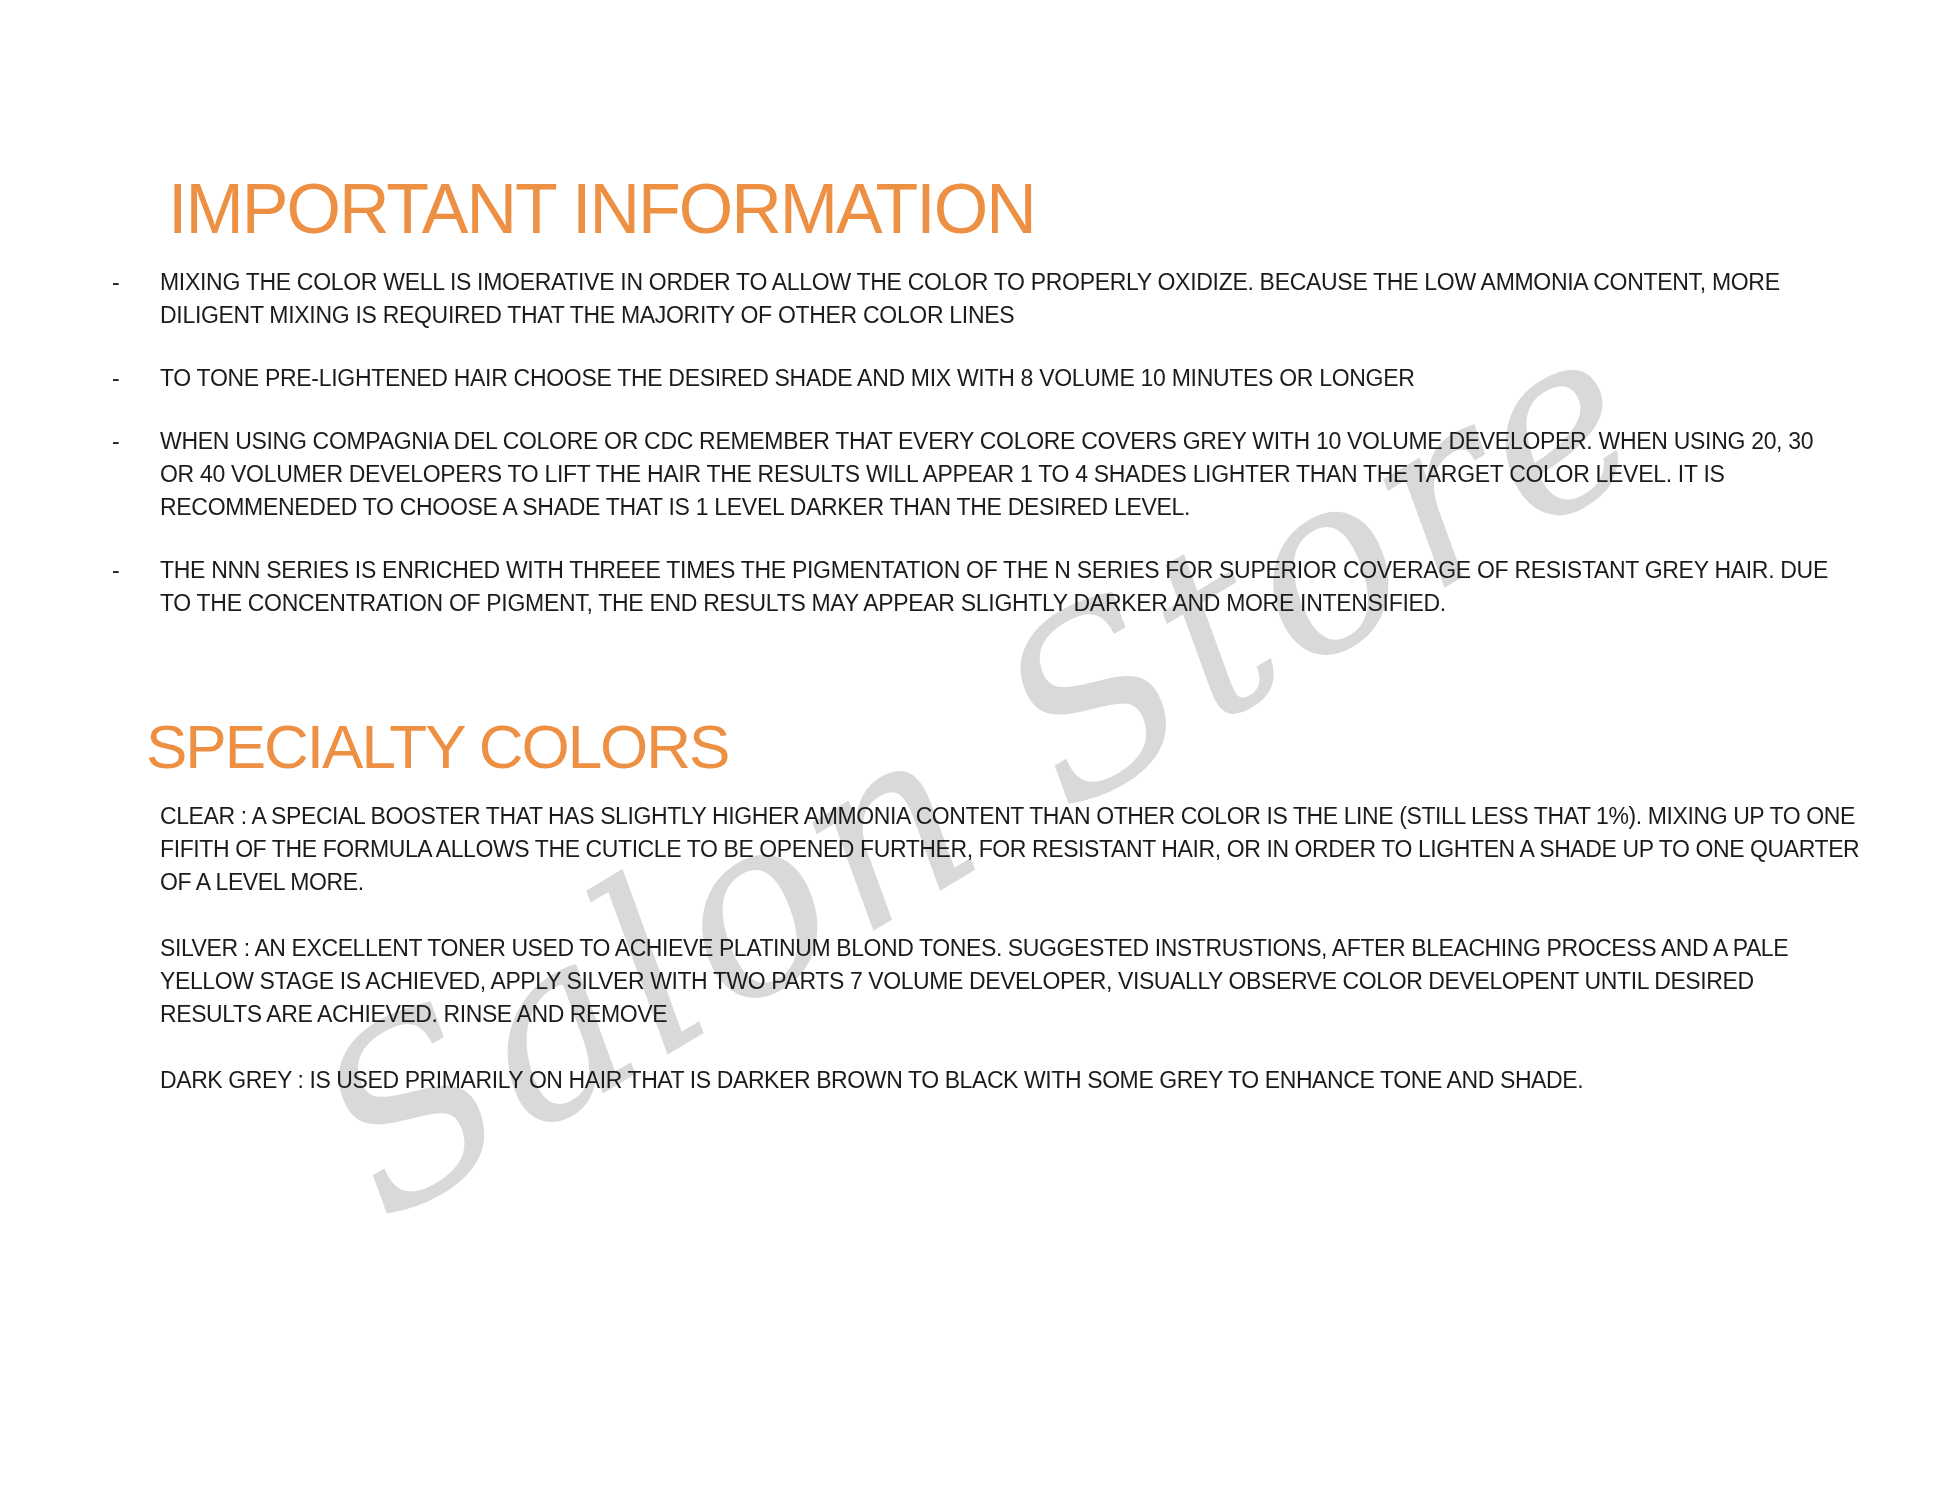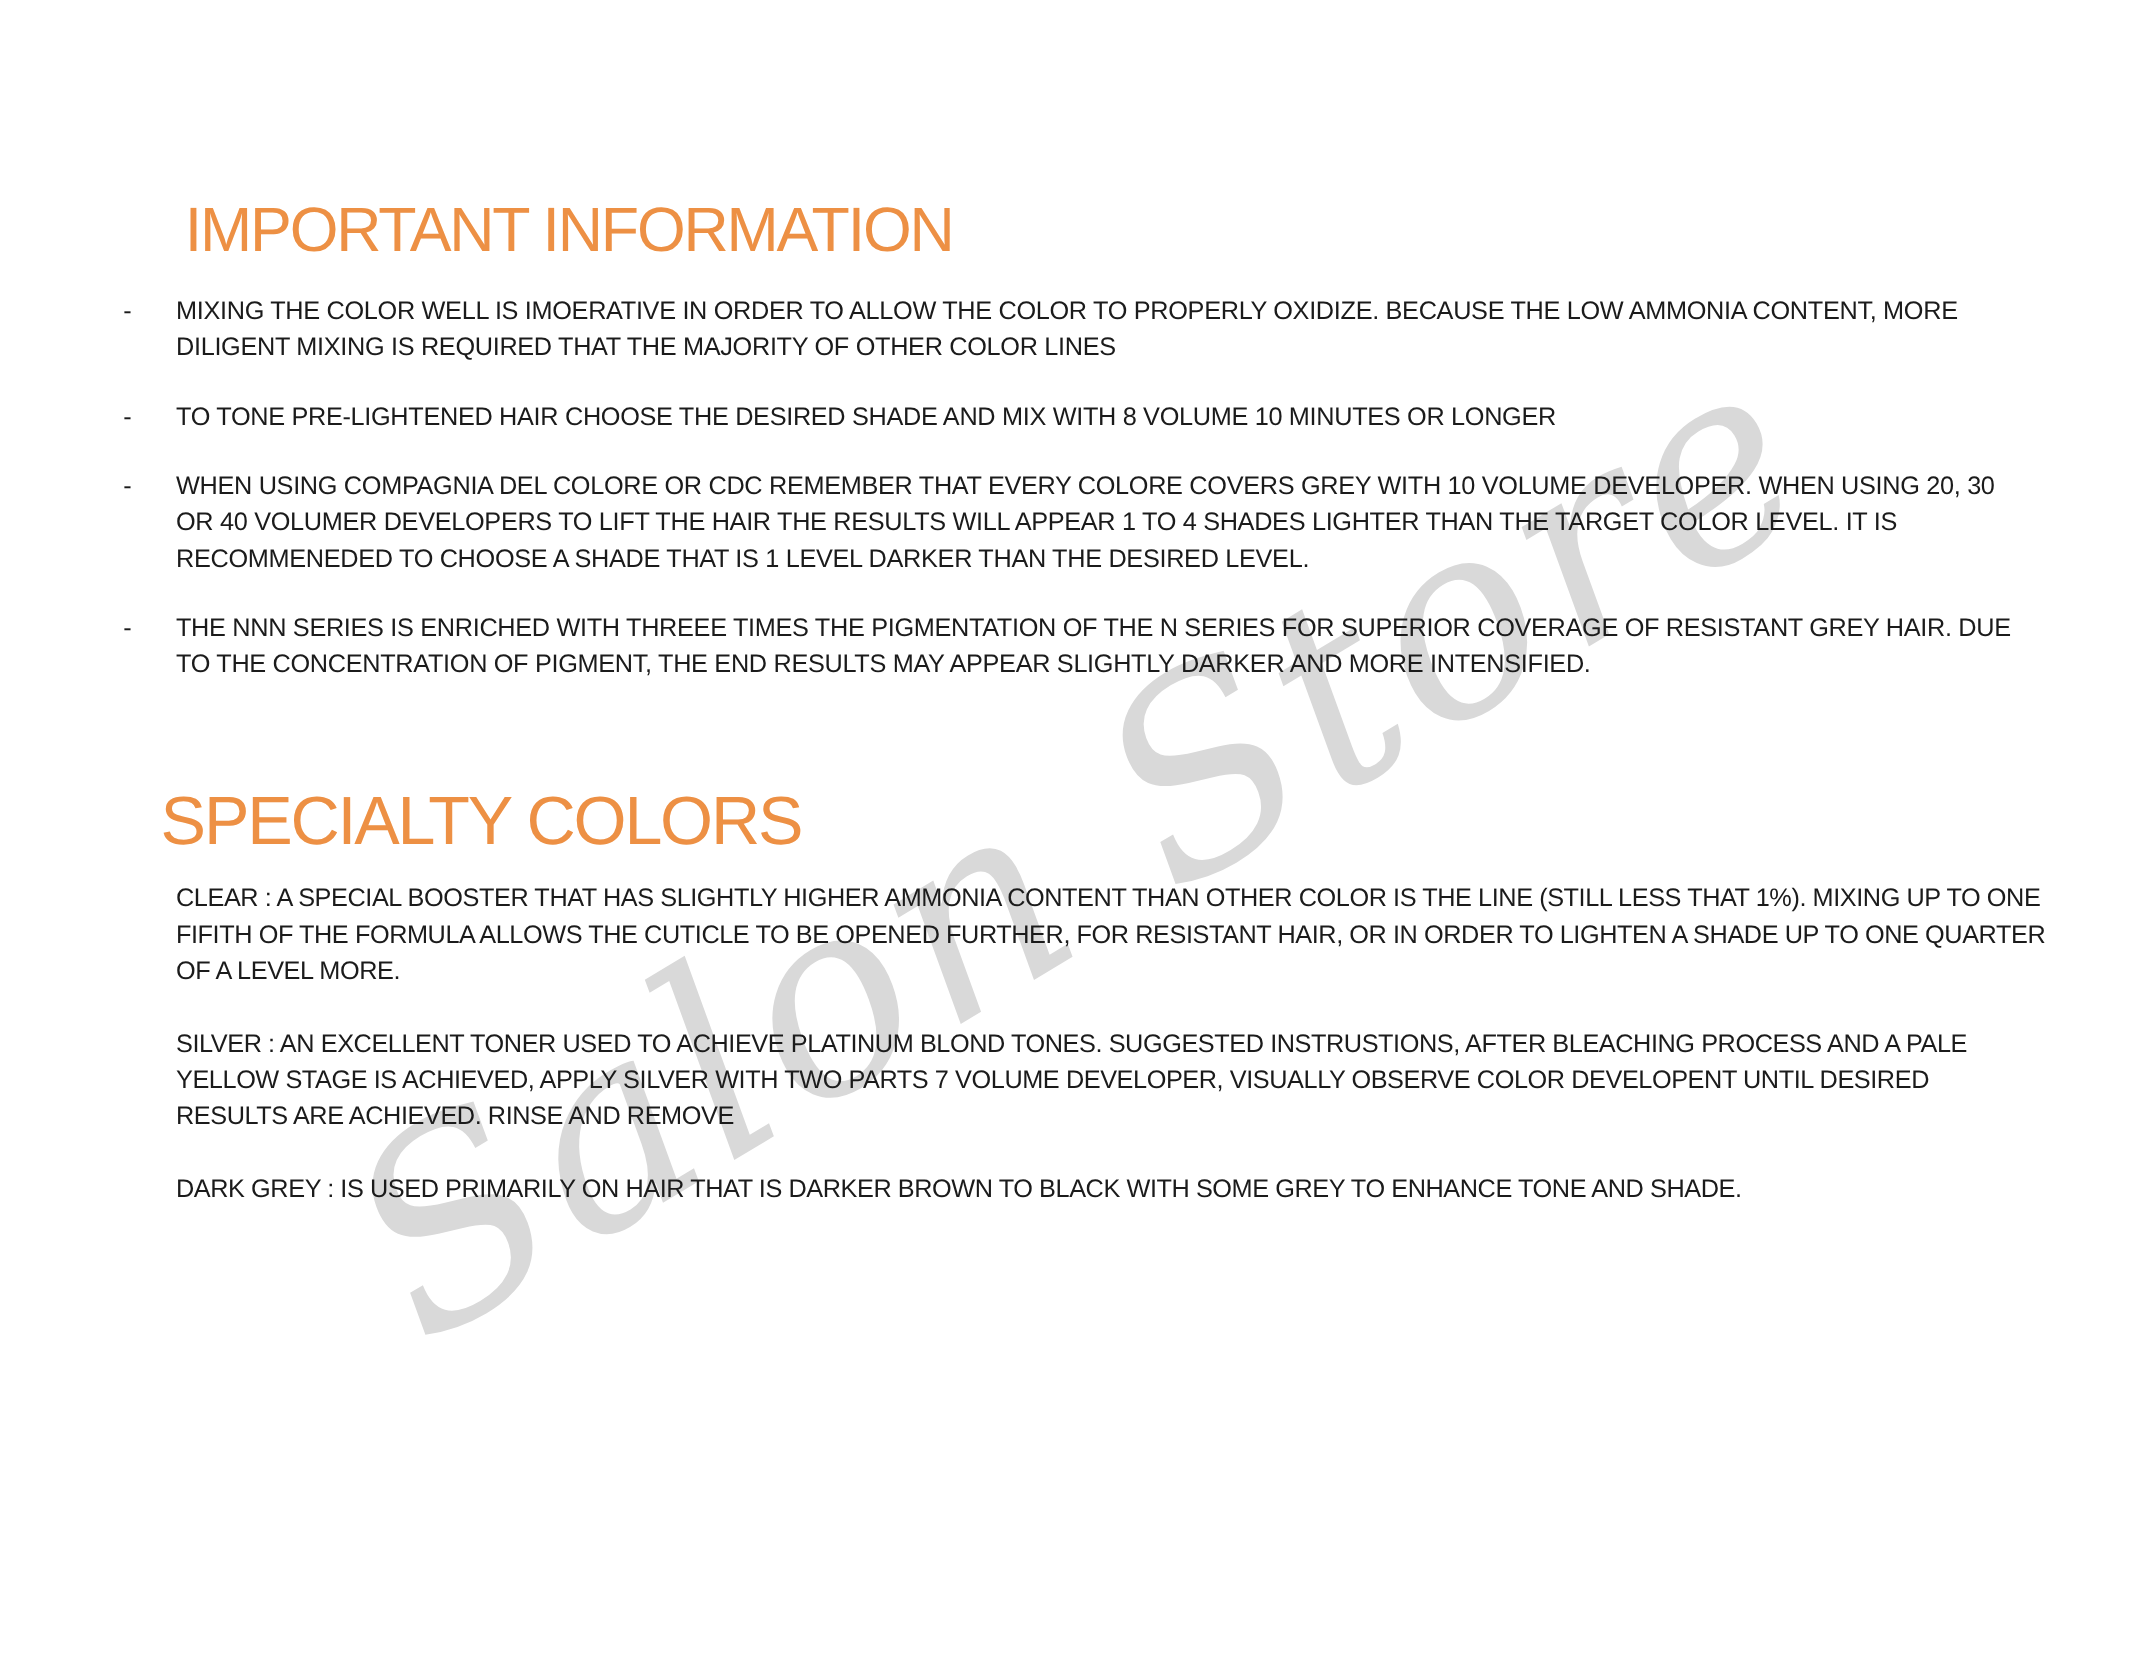--- a/index.html
+++ b/index.html
@@ -28,21 +28,21 @@
     color: #d9d9d9;
     white-space: nowrap;
     z-index: 0;
     user-select: none;
   }
   .content { position: relative; z-index: 1; }
   .h1 {
     position: absolute;
     left: 168px;
     top: 176px;
-    font-size: 57px;
+    font-size: 70px;
     line-height: 66px;
     letter-spacing: -2px;
     color: #ed9044;
     white-space: nowrap;
   }
   .h2 {
     position: absolute;
     left: 146px;
     top: 716px;
     font-size: 62px;

